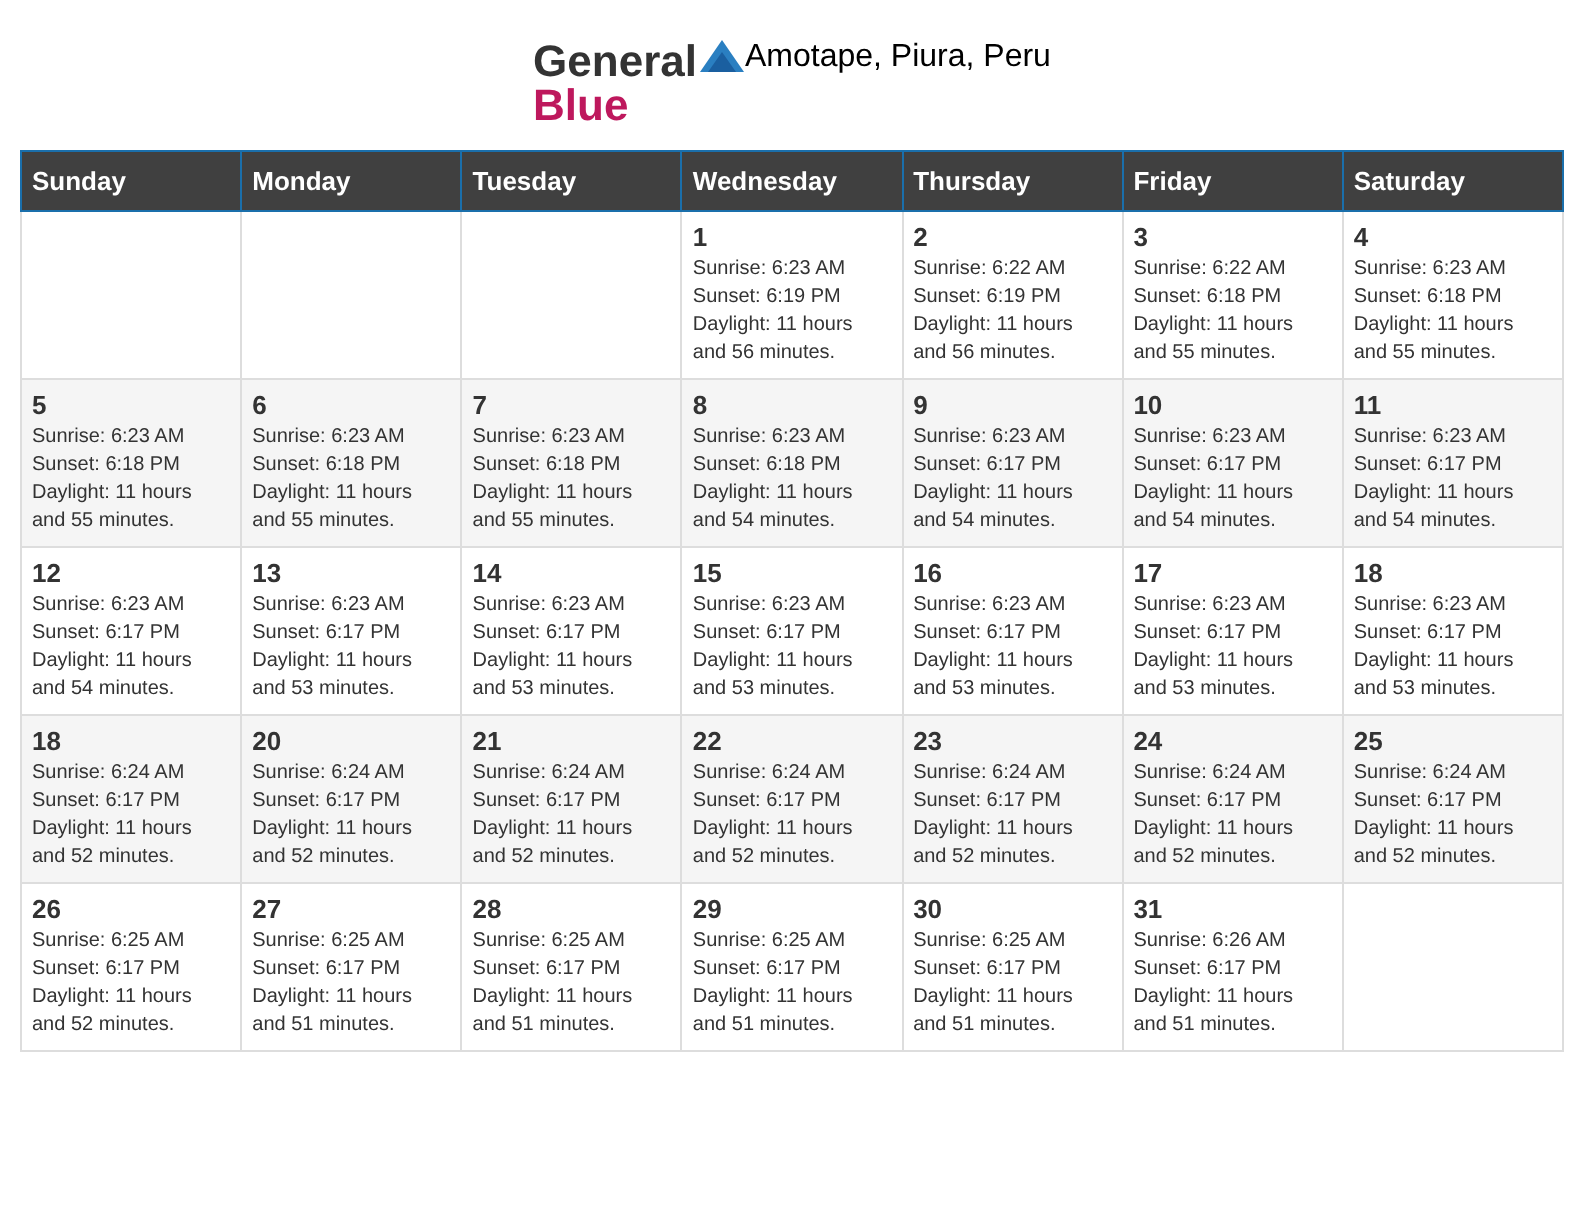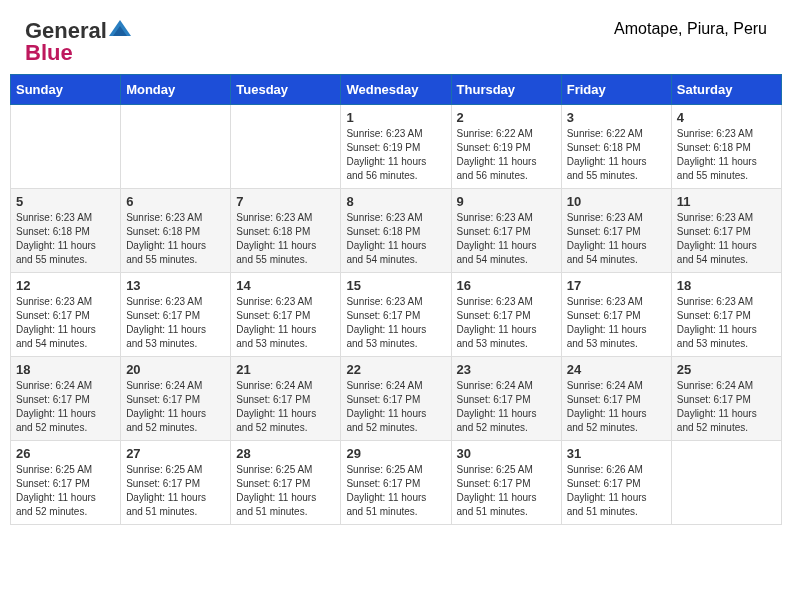--- a/index.html
+++ b/index.html
@@ -5,21 +5,21 @@
     * { box-sizing: border-box; margin: 0; padding: 0; }
     body {
       font-family: Arial, sans-serif;
       background: #fff;
       width: 792px;
       min-height: 612px;
       padding: 10px;
     }
     .header {
       display: flex;
-      justify-content: space-between;
+      justify-content: center;
       align-items: flex-start;
       padding: 10px 15px 5px 15px;
     }
     .logo {
       display: flex;
       align-items: center;
     }
     .logo-text-general {
       font-size: 22px;
       font-weight: bold;
@@ -50,21 +50,21 @@
     .subtitle {
       font-size: 16px;
       color: #000000;
     }
     .calendar {
       width: 100%;
       border-collapse: collapse;
       margin-top: 5px;
     }
     .calendar thead tr th {
-      background-color: #1d4ed8;
+      background-color: #404040;
       color: #fff;
       font-size: 13px;
       font-weight: bold;
       padding: 7px 5px;
       text-align: left;
       border: 1px solid #1a6fab;
     }
     .calendar tbody tr td {
       vertical-align: top;
       padding: 5px 5px;

